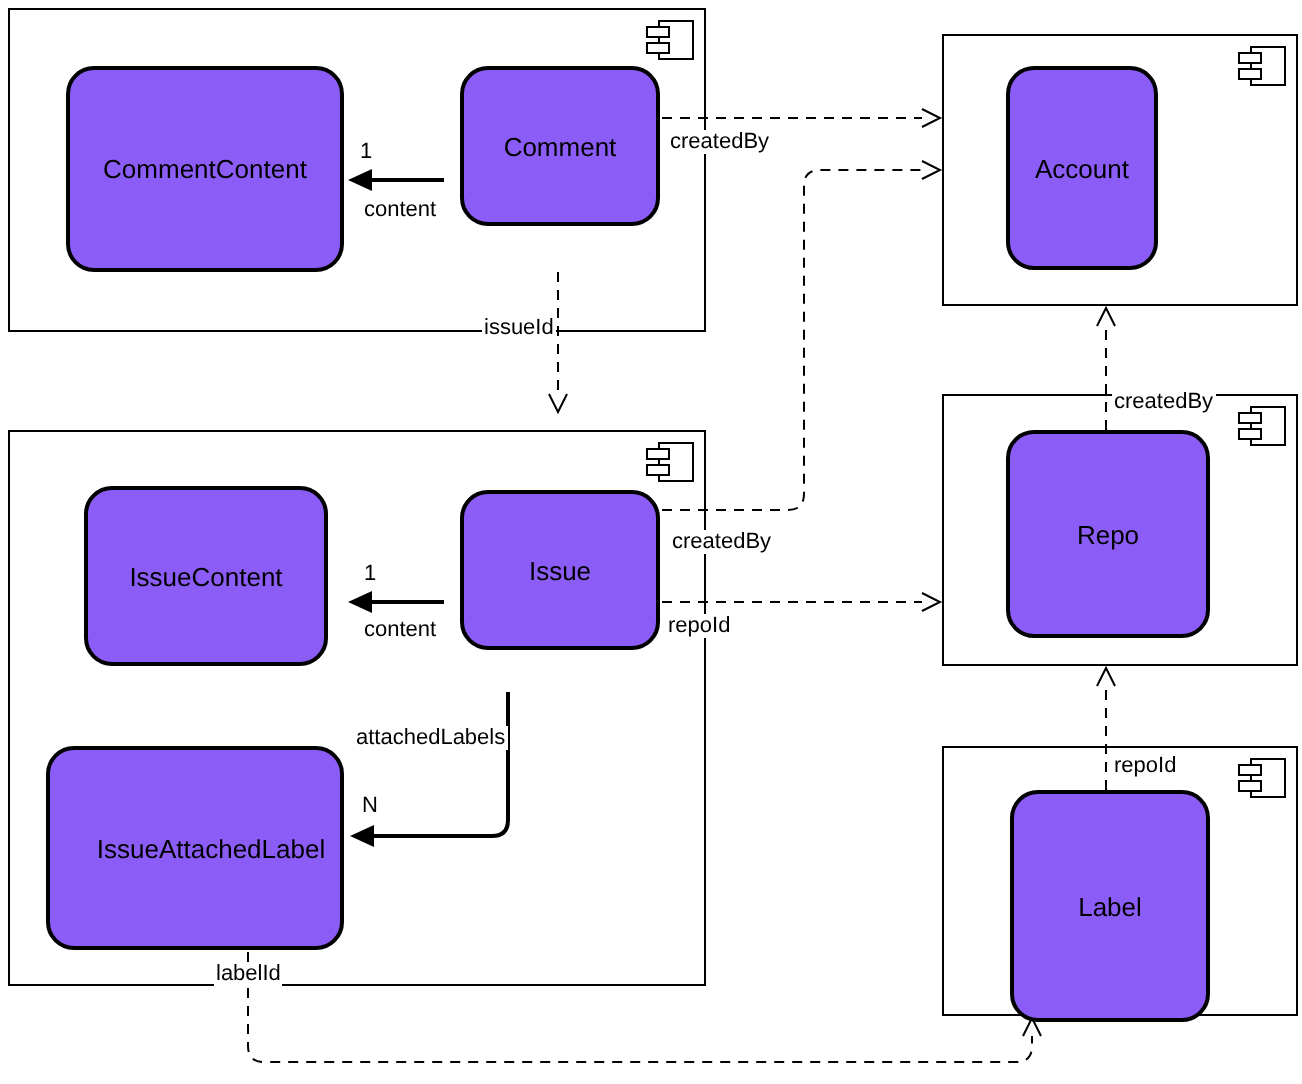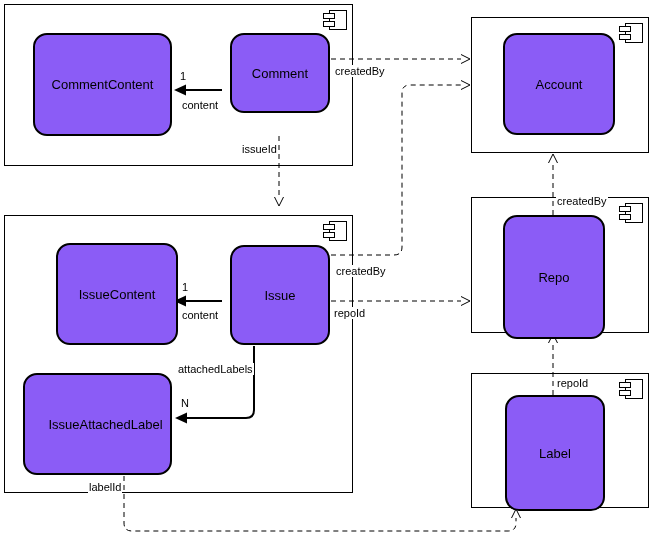--- a/index.html
+++ b/index.html
@@ -119,46 +119,46 @@
       <polyline points="511.5,518 516,509 520.5,518" fill="none" stroke="#000"></polyline>
     </g>
   </svg>
 
   <div class="node" style="left:33px;top:33px;width:139px;height:103px;">
     <span>CommentContent</span>
   </div>
   <div class="node" style="left:230px;top:33px;width:100px;height:80px;">
     <span>Comment</span>
   </div>
-  <div class="node" style="left:56px;top:243px;width:122px;height:102px;">
+  <div class="node" style="left:42px;top:243px;width:122px;height:90px;">
     <span>IssueContent</span>
   </div>
-  <div class="node" style="left:230px;top:245px;width:100px;height:100px;">
+  <div class="node" style="left:230px;top:245px;width:100px;height:80px;">
     <span>Issue</span>
   </div>
   <div class="node" style="left:23px;top:373px;width:149px;height:102px;padding-left:16px;">
     <span>IssueAttachedLabel</span>
   </div>
-  <div class="node" style="left:503px;top:33px;width:112px;height:102px;">
+  <div class="node" style="left:503px;top:33px;width:76px;height:102px;">
     <span>Account</span>
   </div>
-  <div class="node" style="left:503px;top:215px;width:102px;height:124px;">
+  <div class="node" style="left:503px;top:215px;width:102px;height:104px;">
     <span>Repo</span>
   </div>
   <div class="node" style="left:505px;top:395px;width:100px;height:116px;">
     <span>Label</span>
   </div>
 
   <div class="elabel" style="left:179px;top:70px;">1</div>
   <div class="elabel" style="left:181px;top:99px;">content</div>
-  <div class="elabel" style="left:241px;top:143px;">issueId</div>
+  <div class="elabel" style="left:241px;top:158px;">issueId</div>
   <div class="elabel" style="left:334px;top:65px;">createdBy</div>
   <div class="elabel" style="left:181px;top:281px;">1</div>
   <div class="elabel" style="left:181px;top:309px;">content</div>
   <div class="elabel" style="left:335px;top:265px;">createdBy</div>
   <div class="elabel" style="left:333px;top:307px;">repoId</div>
   <div class="elabel" style="left:177px;top:351px;margin-top:12px;">attachedLabels</div>
   <div class="elabel" style="left:180px;top:397px;">N</div>
-  <div class="elabel" style="left:88px;top:481px;">labelId</div>
+  <div class="elabel" style="left:107px;top:481px;">labelId</div>
   <div class="elabel" style="left:556px;top:195px;">createdBy</div>
   <div class="elabel" style="left:556px;top:377px;">repoId</div>
 
 </div>
 
 </body></html>

